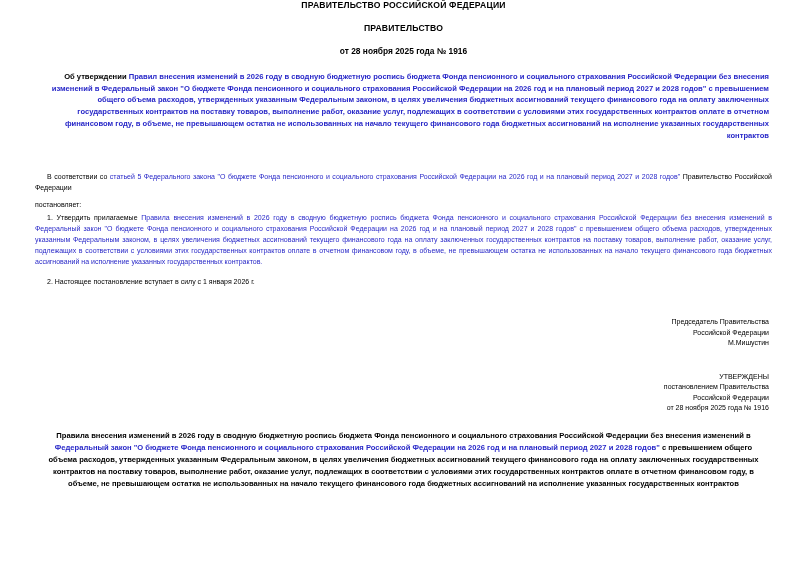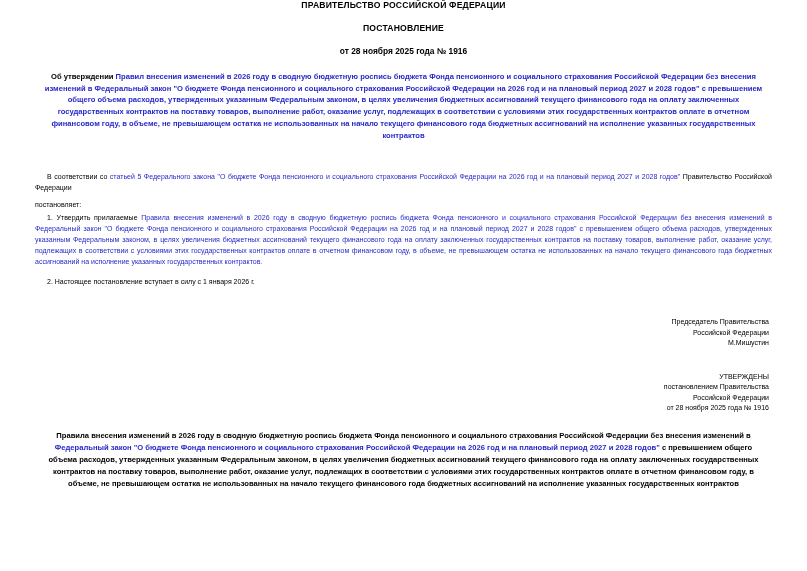--- a/index.html
+++ b/index.html
@@ -29,21 +29,21 @@
     font-size: 8.4px;
     font-weight: bold;
     margin-top: 13px;
   }
 
   .doc-title {
     margin: 15px 38px 0 38px;
     font-size: 7.6px;
     font-weight: bold;
     line-height: 11.7px;
-    text-align: center;
+    text-align: right;
   }
 
   .body-text {
     margin: 0 35px;
     font-size: 7px;
     line-height: 11px;
     text-align: justify;
   }
   p { margin: 0; }
   .preamble { margin-top: 30px; }
@@ -74,21 +74,21 @@
     line-height: 12px;
     text-align: center;
   }
 </style>
 </head>
 <body>
 
 <div class="page">
 
   <div class="center hdr-org">ПРАВИТЕЛЬСТВО РОССИЙСКОЙ ФЕДЕРАЦИИ</div>
-  <div class="center hdr-type">ПОСТАНОВЛЕНИЕ</div>
+  <div class="center hdr-type">ПРАВИТЕЛЬСТВО</div>
   <div class="center hdr-date">от 28 ноября 2025 года № 1916</div>
 
   <div class="doc-title"><span>Об утверждении </span><a class="doclink">Правил внесения изменений в 2026 году в сводную бюджетную роспись бюджета Фонда пенсионного и социального страхования Российской Федерации без внесения изменений в Федеральный закон "О бюджете Фонда пенсионного и социального страхования Российской Федерации на 2026 год и на плановый период 2027 и 2028 годов" с превышением общего объема расходов, утвержденных указанным Федеральным законом, в целях увеличения бюджетных ассигнований текущего финансового года на оплату заключенных государственных контрактов на поставку товаров, выполнение работ, оказание услуг, подлежащих в соответствии с условиями этих государственных контрактов оплате в отчетном финансовом году, в объеме, не превышающем остатка не использованных на начало текущего финансового года бюджетных ассигнований на исполнение указанных государственных контрактов</a></div>
 
   <div class="body-text">
     <p class="preamble indent"><span>В соответствии со </span><a class="doclink">статьей 5 Федерального закона "О бюджете Фонда пенсионного и социального страхования Российской Федерации на 2026 год и на плановый период 2027 и 2028 годов"</a><span> Правительство Российской Федерации</span></p>
 
     <p class="resolves">постановляет:</p>
 
     <p class="item1 indent"><span>1. Утвердить прилагаемые </span><a class="doclink">Правила внесения изменений в 2026 году в сводную бюджетную роспись бюджета Фонда пенсионного и социального страхования Российской Федерации без внесения изменений в Федеральный закон "О бюджете Фонда пенсионного и социального страхования Российской Федерации на 2026 год и на плановый период 2027 и 2028 годов" с превышением общего объема расходов, утвержденных указанным Федеральным законом, в целях увеличения бюджетных ассигнований текущего финансового года на оплату заключенных государственных контрактов на поставку товаров, выполнение работ, оказание услуг, подлежащих в соответствии с условиями этих государственных контрактов оплате в отчетном финансовом году, в объеме, не превышающем остатка не использованных на начало текущего финансового года бюджетных ассигнований на исполнение указанных государственных контрактов.</a></p>

